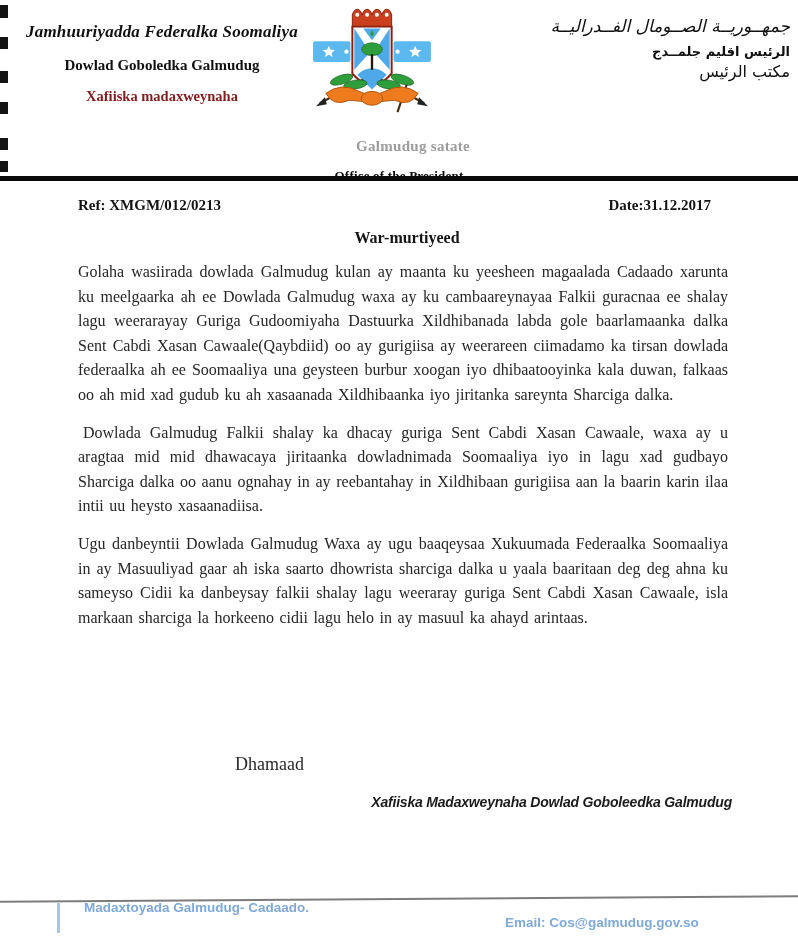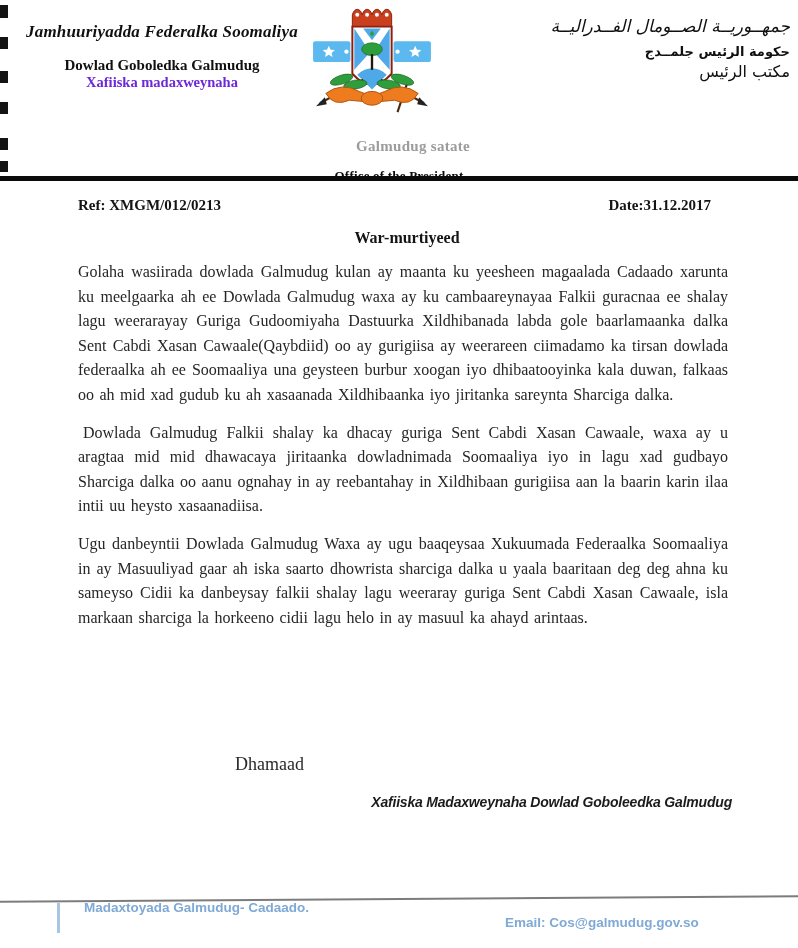--- a/index.html
+++ b/index.html
@@ -13,21 +13,21 @@
     overflow:hidden;
   }
 
   
   .scan-mark { position:absolute; left:0; width:8px; background:#141414; }
 
   
   .org-block { position:absolute; left:14px; top:22px; width:296px; text-align:center; }
   .org-line1 { font-size:17px; font-weight:bold; font-style:italic; letter-spacing:.2px; color:#101010; }
   .org-line2 { font-size:15px; font-weight:bold; margin-top:15px; color:#101010; }
-  .org-line3 { font-size:14.5px; font-weight:bold; color:#6d28d9; }
+  .org-line3 { font-size:14.5px; font-weight:bold; margin-top:14px; color:#7f1d1d; }
 
   .emblem { position:absolute; left:312px; top:5px; width:120px; height:110px; }
 
   .arabic-block { position:absolute; right:8px; top:16px; width:320px; text-align:right; direction:rtl; font-family:"DejaVu Sans", sans-serif; color:#101010; }
   .ar-line1 { font-size:17px; font-style:italic; }
   .ar-line2 { font-size:13px; font-weight:bold; margin-top:8px; }
   .ar-line3 { font-size:16px; margin-top:3px; }
 
   .center-head { position:absolute; left:0; top:138px; width:100%; text-align:center; }
   .state-label  { font-size:15px; font-weight:bold; color:var(--muted-heading, #9c9c9c); letter-spacing:.3px;padding-left:28px; }
@@ -111,21 +111,21 @@
         <ellipse cx="78" cy="81" rx="12" ry="4.5" transform="rotate(8 78 81)"></ellipse>
       </g>
 
       <path d="M14,90 Q30,78 48,88 L61,93 L74,88 Q92,78 108,90 Q100,104 84,97 L61,99 L38,97 Q22,104 14,90 Z" fill="#EE7C1E" stroke="#b05510" stroke-width="1"></path>
       <ellipse cx="61" cy="95" rx="11" ry="7" fill="#EE7C1E" stroke="#b05510" stroke-width="1"></ellipse>
     </svg>
   </div>
 
   <div class="arabic-block">
     <div class="ar-line1">جمهــوريــة الصــومال الفــدراليــة</div>
-    <div class="ar-line2">حكومة الرئيس جلمــدج</div>
+    <div class="ar-line2">الرئيس اقليم جلمــدج</div>
     <div class="ar-line3">مكتب الرئيس</div>
   </div>
 
   <div class="center-head">
     <div class="state-label">Galmudug satate</div>
     <div class="office-label">Office of the President</div>
   </div>
 
   <div class="divider"></div>
 

